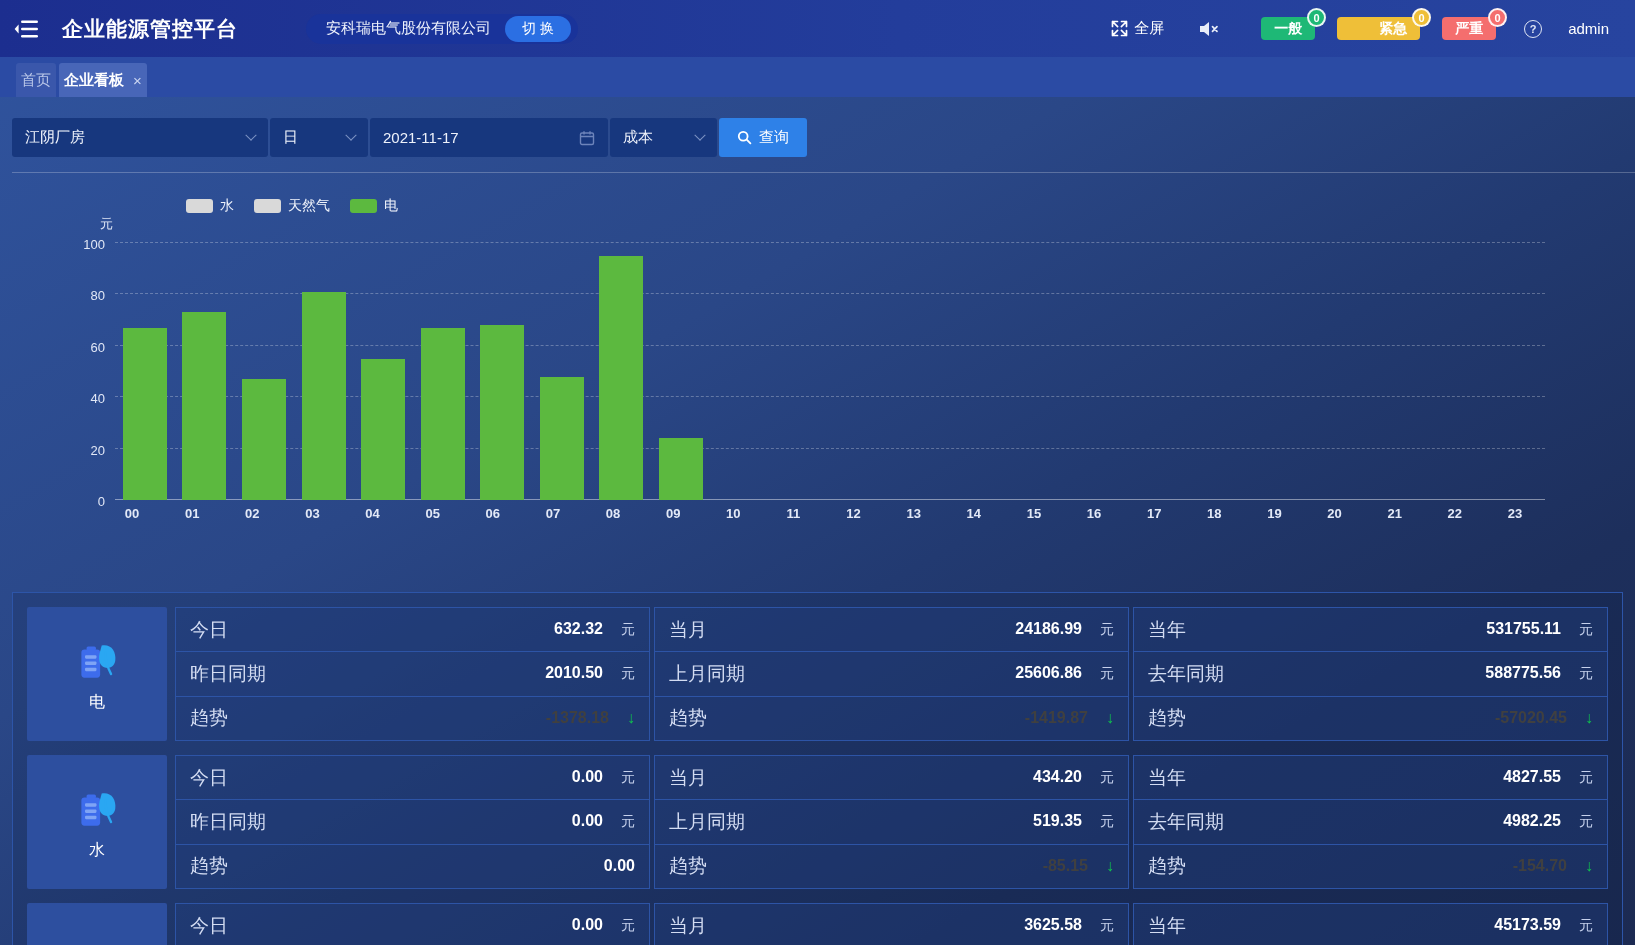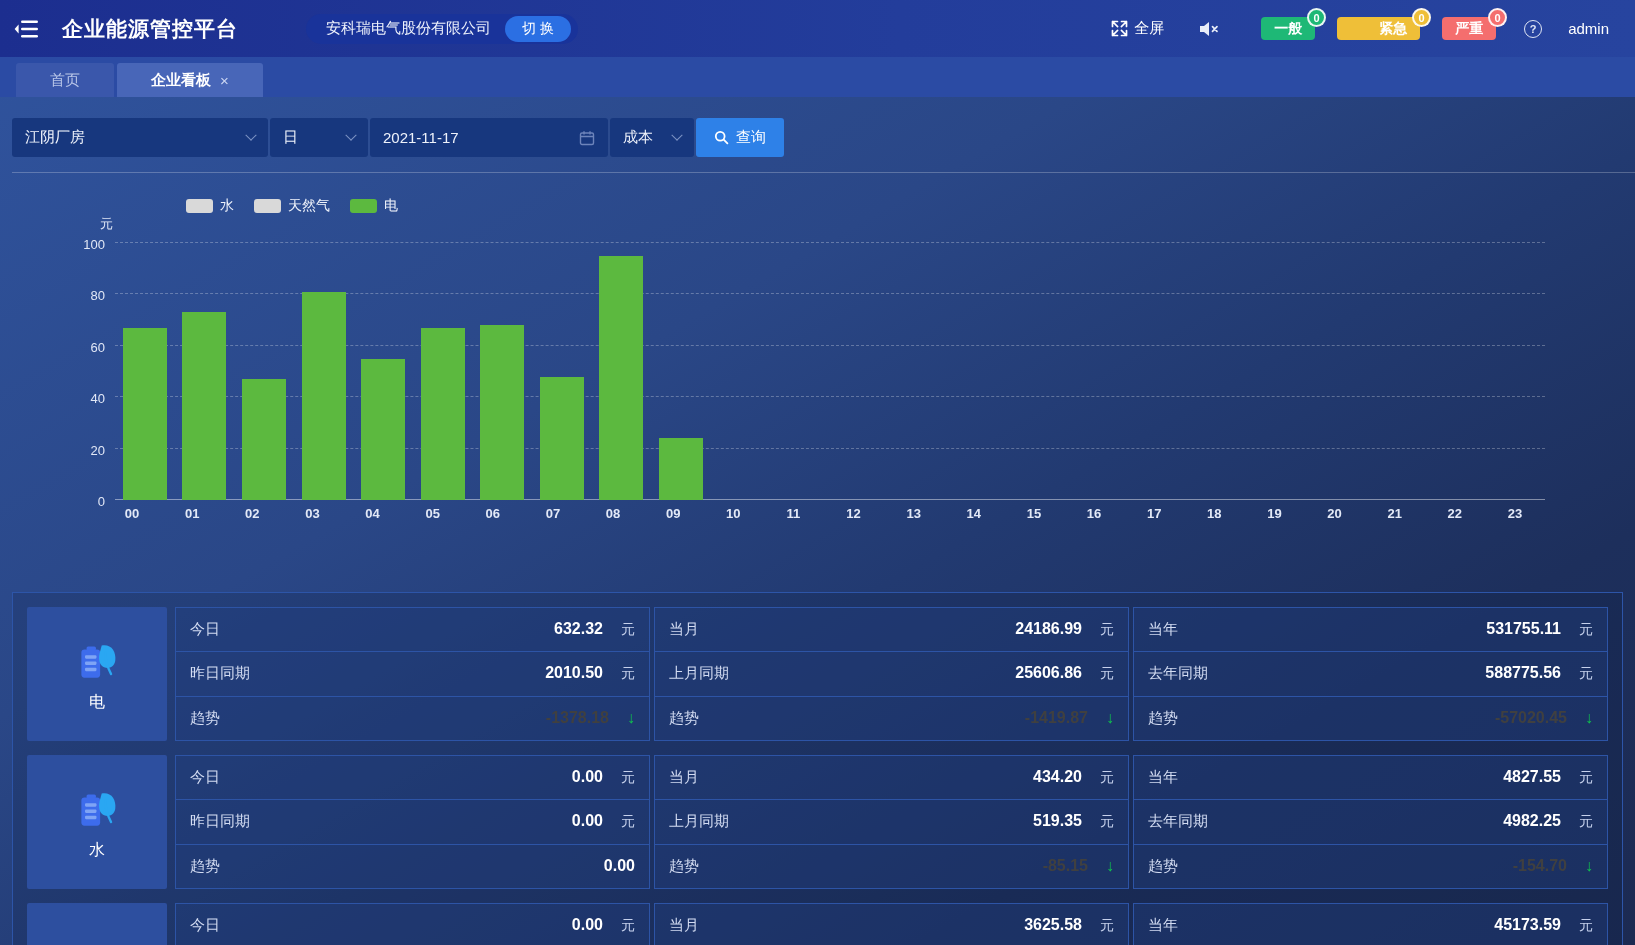--- a/index.html
+++ b/index.html
@@ -30,32 +30,32 @@
     border:2px solid rgba(255,255,255,.9); color:#fff; font-size:11px; font-weight:700;
     display:flex; align-items:center; justify-content:center; }
   .help { width:18px; height:18px; border-radius:50%; border:1.6px solid #dfe6f5; cursor:pointer;
     display:flex; align-items:center; justify-content:center; margin-right:26px; }
   .help span { color:#dfe6f5; font-size:11px; font-weight:700; }
   .username { color:#fff; font-size:15px; cursor:pointer; }
 
   
   .tabbar { position:absolute; top:57px; left:0; right:0; height:40px; background:#2b4ba4;
     display:flex; align-items:flex-end; padding-left:16px; gap:3px; }
-  .tab { height:34px; display:flex; align-items:center; padding:0 34px; cursor:pointer;
+  .tab { height:34px; display:flex; align-items:center; padding:0 5px; cursor:pointer;
     background:#3a57ab; color:#b9c6e8; font-size:15px; border-radius:3px 3px 0 0; }
   .tab.active { background:#4866b8; color:#fff; font-weight:700; }
   .tab-close { margin-left:9px; color:#ccd6f2; font-size:15px; font-weight:400; cursor:pointer; }
 
   
   .filters { position:absolute; top:118px; left:12px; display:flex; gap:2px; }
   .select { height:39px; background:#17377e; border-radius:3px; display:flex; align-items:center;
     justify-content:space-between; padding:0 13px; color:#eef2fb; font-size:15px; cursor:pointer; }
   .chevron { width:8px; height:8px; border-right:1.6px solid #7d93c4; border-bottom:1.6px solid #7d93c4;
     transform:rotate(45deg) translate(-2px,-2px); }
-  .w-site{width:256px} .w-period{width:98px} .w-date{width:238px} .w-metric{width:84px}
+  .w-site{width:256px} .w-period{width:98px} .w-date{width:238px} .w-metric{width:107px}
   .query-btn { width:88px; height:39px; border:none; border-radius:3px; background:#2e81e8; cursor:pointer;
     color:#fff; font-size:15px; font-family:inherit; display:flex; align-items:center; justify-content:center; gap:7px; }
   .divider { position:absolute; top:172px; left:12px; right:0; height:1px; background:rgba(255,255,255,.24); }
 
   
   .legend { position:absolute; top:197px; left:186px; display:flex; gap:20px; align-items:center; }
   .legend-item { display:flex; align-items:center; gap:7px; cursor:pointer; }
   .legend-swatch { width:27px; height:14px; border-radius:3px; }
   .legend-label { color:#f0f4fc; font-size:14px; }
   .ylabel { position:absolute; top:215px; left:100px; color:#dfe6f5; font-size:13px; }
@@ -75,21 +75,21 @@
     display:flex; flex-direction:column; gap:14px; }
   .card { display:flex; gap:8px; height:134px; flex:none; }
   .tile { width:140px; flex:none; background:#2d4f9f; border-radius:2px;
     display:flex; flex-direction:column; align-items:center; justify-content:center; gap:8px; }
   .tile-label { color:#fff; font-size:16px; }
   .cols { flex:1; display:flex; gap:4px; }
   .col { flex:1; display:flex; flex-direction:column; }
   .cell { height:45.3px; flex:none; border:1px solid #2d54a6; background:rgba(35,62,130,.38);
     display:flex; align-items:center; justify-content:space-between; padding:0 14px; }
   .cell + .cell { margin-top:-1px; }
-  .cell-label { color:#d3dcf2; font-size:15px; }
+  .cell-label { color:#d3dcf2; font-size:19px; }
   .cell-right { display:flex; align-items:baseline; gap:18px; }
   .cell-value { color:#fff; font-size:16px; font-weight:700; }
   .cell-value.trend { color:#404040; }
   .cell-unit { color:#c6d1ec; font-size:14px; }
   .arrow { color:#0fc14e; font-size:16px; font-weight:700; }
 </style>
 </head>
 <body>
 
 <div class="header">

